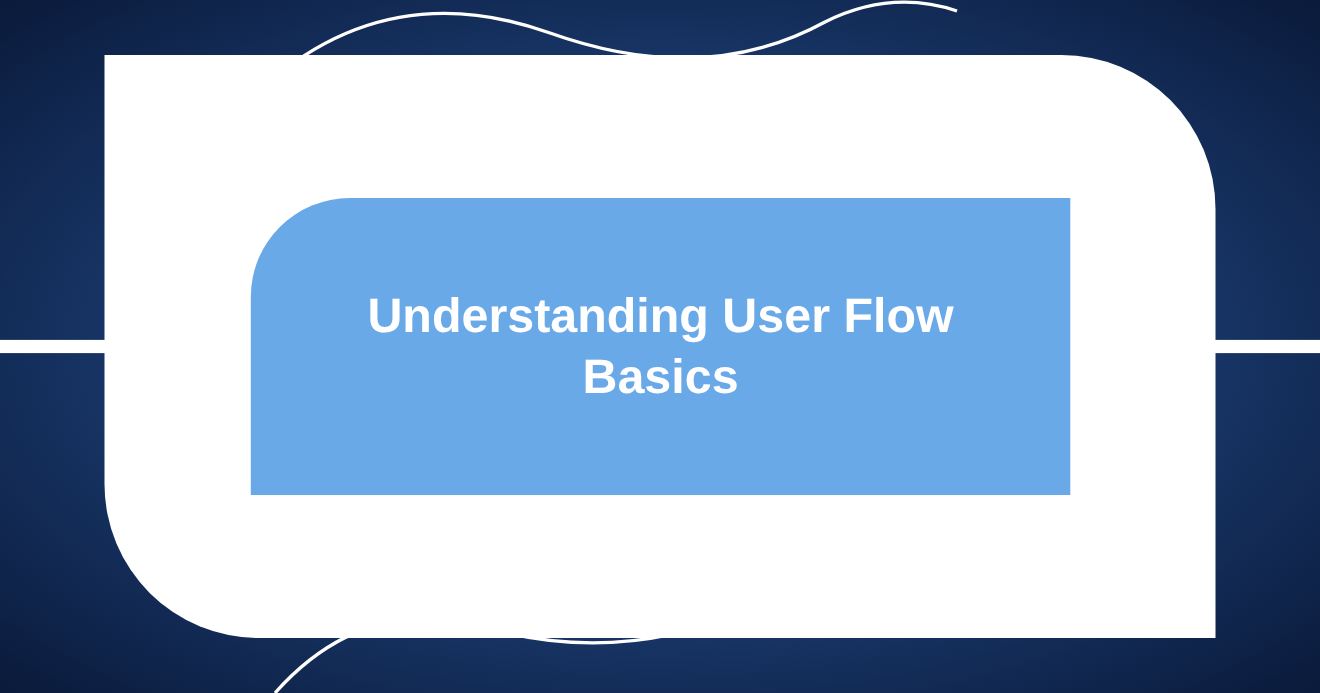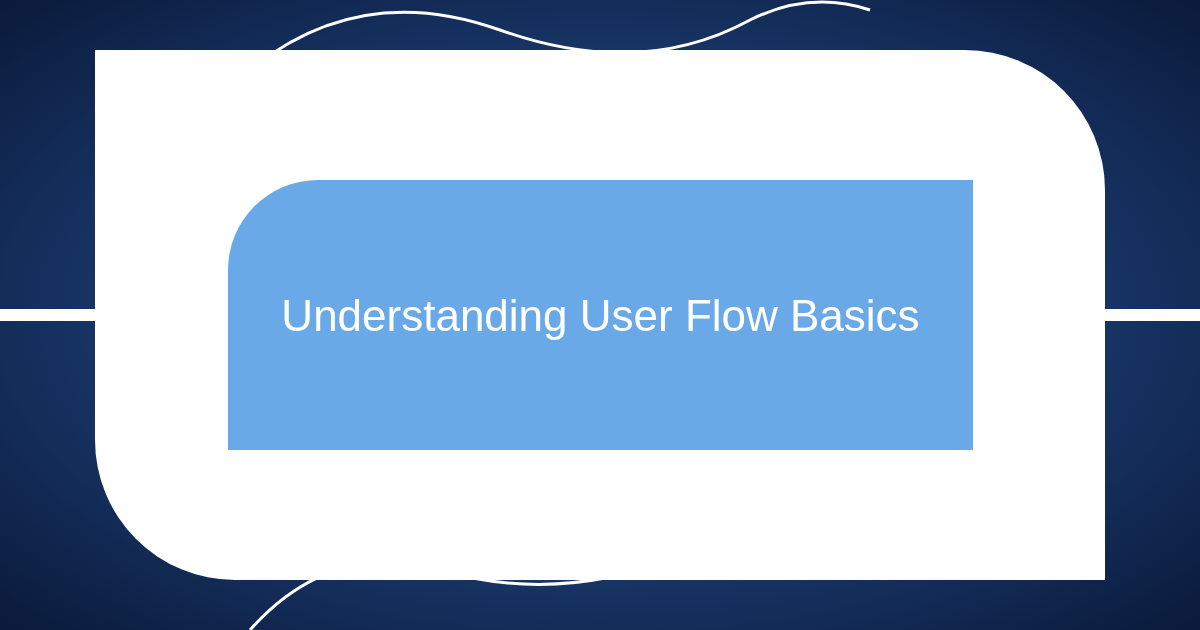--- a/index.html
+++ b/index.html
@@ -43,21 +43,21 @@
       width: 745px;
       height: 270px;
       z-index: 3;
       display: flex;
       align-items: center;
       justify-content: center;
     }
     .title {
       color: #ffffff;
       font-size: 44px;
-      font-weight: 400;
+      font-weight: 700;
       text-align: center;
       line-height: 1.25;
       padding: 0 40px;
     }
     .curve-svg {
       position: absolute;
       z-index: 4;
       pointer-events: none;
     }
     .curve-top {

